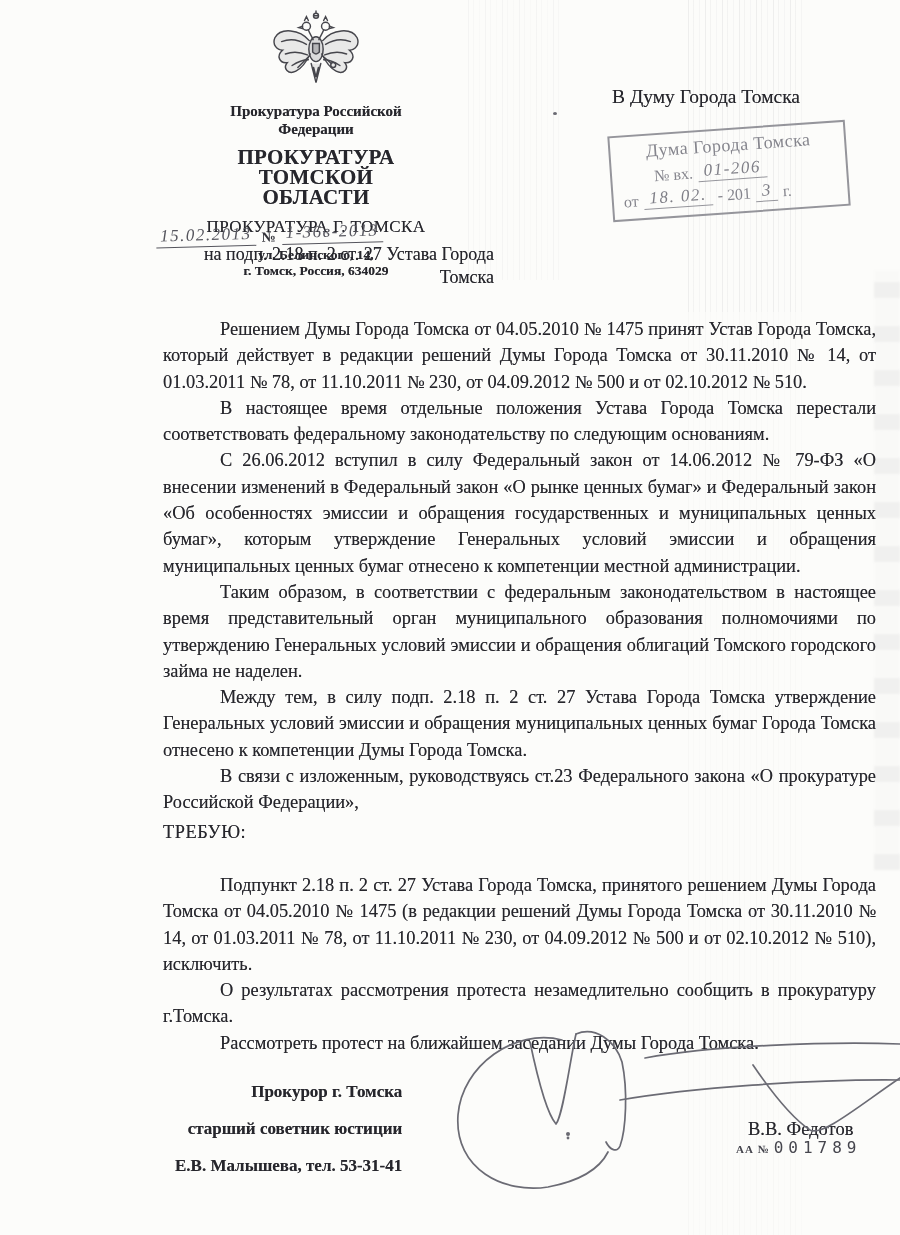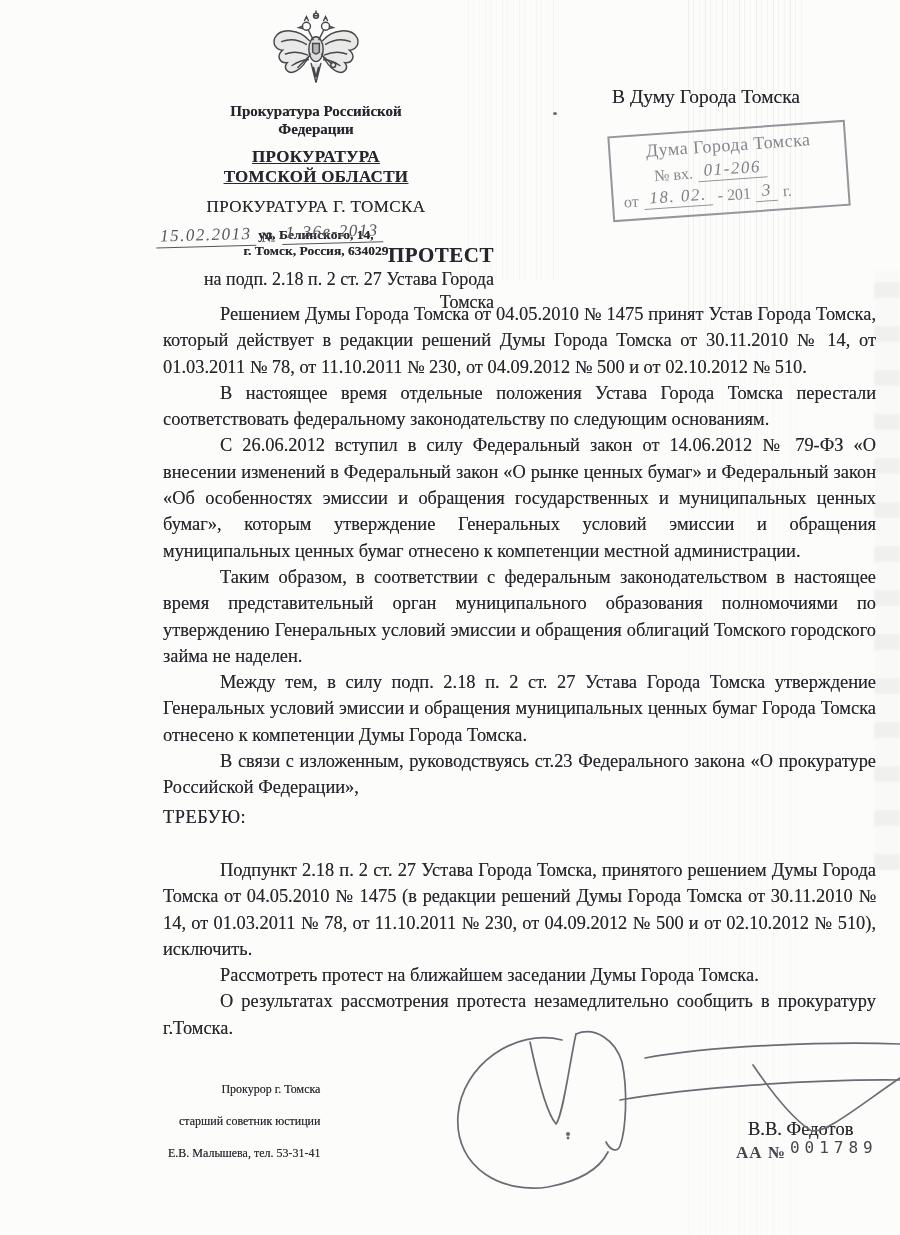--- a/index.html
+++ b/index.html
@@ -22,21 +22,21 @@
   .s3{ left:468px; top:0; width:92px; height:280px; opacity:.45; filter:blur(.5px); }
   .edge-smudge{ position:absolute; left:874px; top:270px; width:26px; height:600px;
     background:repeating-linear-gradient(0deg, rgba(90,90,100,.14) 0 16px,
       rgba(90,90,100,.03) 16px 44px); opacity:.5; filter:blur(1.2px); pointer-events:none;}
   .speck{ position:absolute; background:#6a6a72; border-radius:50%; }
 
   
   .letterhead{ position:absolute; left:168px; top:10px; width:296px; text-align:center; }
   .emblem{ display:block; margin:0 auto 4px auto; }
   .lh-parent{ font-weight:bold; font-size:15px; line-height:18px; width:235px; margin:0 auto; }
-  .lh-region{ font-weight:bold; font-size:17px; line-height:20px; width:225px; margin:9px auto 0 auto; letter-spacing:.3px;text-decoration:underline; }
+  .lh-region{ font-weight:bold; font-size:21px; line-height:20px; width:225px; margin:9px auto 0 auto; letter-spacing:.3px; }
   .lh-city{ font-weight:normal; font-size:17px; margin-top:10px; letter-spacing:.4px; }
   .lh-addr{ font-weight:bold; font-size:13.5px; line-height:16px; margin-top:10px; }
 
   .hw{ font-style:italic; color:#56565e; letter-spacing:1.5px; }
   .outgoing{ position:absolute; left:156px; top:222px; width:330px;
     display:flex; align-items:flex-end; gap:6px;
     transform:rotate(-1.6deg); font-size:17px; }
   .outgoing .blank{ border-bottom:1.3px solid #55555d; padding:0 4px 1px 4px; }
   .outgoing .nsign{ font-weight:bold; font-style:normal; color:#33333a; font-size:14px; }
 
@@ -50,32 +50,32 @@
   .stamp{ position:absolute; left:610px; top:128px; width:238px; height:86px;
     border:2px solid #8d8d94; transform:rotate(-4deg); color:#7b7b84;
     padding:5px 8px 4px 10px; box-sizing:border-box; opacity:.92;}
   .stamp-line1{ font-size:18px; text-align:center; letter-spacing:.5px; }
   .stamp-line2,.stamp-line3{ font-size:16px; margin-top:3px; display:flex; align-items:flex-end; gap:5px; }
   .stamp-line2{ padding-left:32px; }
   .stamp .hw{ color:#75757e; font-size:17px; }
   .stamp .blank{ border-bottom:1.2px solid #8d8d94; padding:0 6px 0 6px; }
 
   
-  .body-text{ position:absolute; left:163px; top:301px; width:713px;
+  .body-text{ position:absolute; left:163px; top:316px; width:713px;
     font-size:18.4px; line-height:26.3px; text-align:justify; }
   .body-text p{ margin:0; text-indent:57px; }
   .demand-heading{ text-indent:0 !important;
     margin:3px 0 27px 0 !important; letter-spacing:.5px; }
 
   
-  .sign-left{ position:absolute; left:168px; top:1082px; font-size:12px; }
+  .sign-left{ position:absolute; left:175px; top:1082px; font-size:17px;font-weight:bold; }
   .sign-left div{ margin-bottom:17px; }
   .signer-name{ position:absolute; left:748px; top:1119px; font-size:18.5px; }
   .blank-no{ position:absolute; left:736px; top:1138px; display:flex; align-items:flex-start; gap:4px; color:#46464e;}
-  .blank-series{ font-size:17px; font-weight:bold; letter-spacing:1px; padding-top:5px;}
+  .blank-series{ font-size:11px; font-weight:bold; letter-spacing:1px; padding-top:5px;}
   .blank-digits{ font-family:"DejaVu Sans Mono", monospace; font-size:16px; letter-spacing:5px; }
   .autograph{ position:absolute; left:430px; top:1020px; pointer-events:none; }
 </style>
 </head>
 <body>
 
 <div class="page">
 
   <div class="streaks s1"></div>
   <div class="streaks s2"></div>
@@ -121,21 +121,20 @@
     </div>
   </div>
 
   <div class="outgoing">
     <span class="hw blank">15.02.2013</span>
     <span class="nsign">№</span>
     <span class="hw blank">1-36в-2013</span>
   </div>
 
   <div class="protest soft">
-    <div class="protest-heading">ПРОТЕСТ</div>
     <div class="protest-sub">на подп. 2.18 п. 2 ст. 27 Устава Города Томска</div>
   </div>
 
   <div class="recipient soft">В Думу Города Томска</div>
 
   <div class="stamp">
     <div class="stamp-line1">Дума Города Томска</div>
     <div class="stamp-line2">
       <span>№ вх.</span>
       <span class="hw blank">01-206</span>
@@ -151,22 +150,22 @@
 
   <div class="body-text soft">
     <p>Решением Думы Города Томска от 04.05.2010 № 1475 принят Устав Города Томска, который действует в редакции решений Думы Города Томска от 30.11.2010 № 14, от 01.03.2011 № 78, от 11.10.2011 № 230, от 04.09.2012 № 500 и от 02.10.2012 № 510.</p>
     <p>В настоящее время отдельные положения Устава Города Томска перестали соответствовать федеральному законодательству по следующим основаниям.</p>
     <p>С 26.06.2012 вступил в силу Федеральный закон от 14.06.2012 № 79-ФЗ «О внесении изменений в Федеральный закон «О рынке ценных бумаг» и Федеральный закон «Об особенностях эмиссии и обращения государственных и муниципальных ценных бумаг», которым утверждение Генеральных условий эмиссии и обращения муниципальных ценных бумаг отнесено к компетенции местной администрации.</p>
     <p>Таким образом, в соответствии с федеральным законодательством в настоящее время представительный орган муниципального образования полномочиями по утверждению Генеральных условий эмиссии и обращения облигаций Томского городского займа не наделен.</p>
     <p>Между тем, в силу подп. 2.18 п. 2 ст. 27 Устава Города Томска утверждение Генеральных условий эмиссии и обращения муниципальных ценных бумаг Города Томска отнесено к компетенции Думы Города Томска.</p>
     <p>В связи с изложенным, руководствуясь ст.23 Федерального закона «О прокуратуре Российской Федерации»,</p>
     <p class="demand-heading">ТРЕБУЮ:</p>
     <p>Подпункт 2.18 п. 2 ст. 27 Устава Города Томска, принятого решением Думы Города Томска от 04.05.2010 № 1475 (в редакции решений Думы Города Томска от 30.11.2010 № 14, от 01.03.2011 № 78, от 11.10.2011 № 230, от 04.09.2012 № 500 и от 02.10.2012 № 510), исключить.</p>
+    <p>О результатах рассмотрения протеста незамедлительно сообщить в прокуратуру г.Томска.</p>
     <p>Рассмотреть протест на ближайшем заседании Думы Города Томска.</p>
-    <p>О результатах рассмотрения протеста незамедлительно сообщить в прокуратуру г.Томска.</p>
   </div>
 
   <div class="sign-left soft">
     <div>Прокурор г. Томска</div>
     <div>старший советник юстиции</div>
     <div>Е.В. Малышева, тел. 53-31-41</div>
   </div>
 
   <div class="signer-name soft">В.В. Федотов</div>
   <div class="blank-no">

